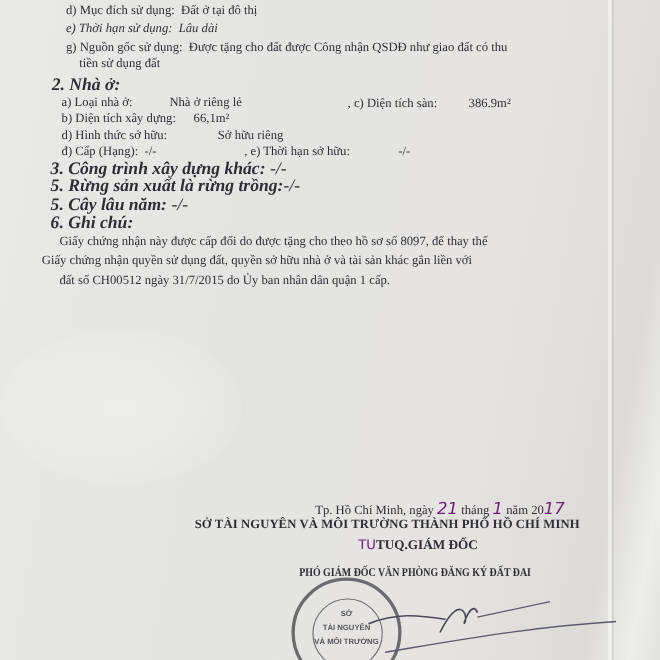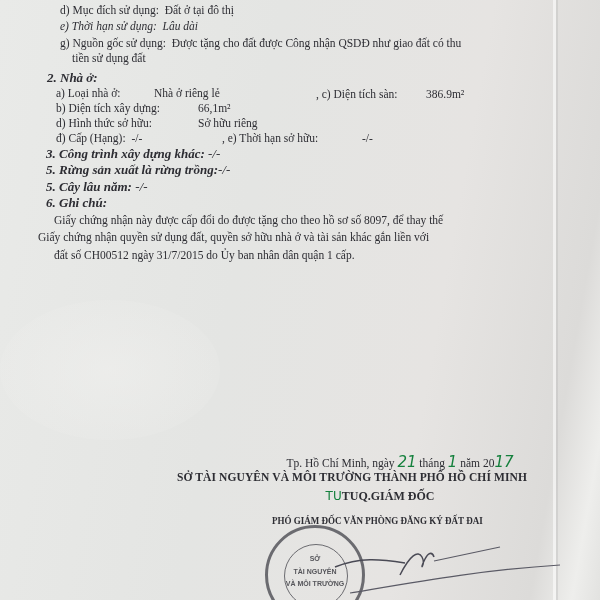--- a/index.html
+++ b/index.html
@@ -7,24 +7,24 @@
       width: 600px; height: 600px; overflow: hidden; position: relative;
       background: linear-gradient(100deg, #e9eae8 0%, #e4e5e3 40%, #e6e4e2 70%, #dcdbd9 90%, #eeeeec 96%, #e2e2e0 100%);
       font-family: "Liberation Serif", "DejaVu Serif", serif;
       color: #2d2d33;
     }
     .fold { position: absolute; top: 0; bottom: 0; left: 553px; width: 3px; background: rgba(255,255,255,0.55); }
     .fold2 { position: absolute; top: 0; bottom: 0; left: 556px; width: 2px; background: rgba(180,180,180,0.35); }
     .shade { position: absolute; left: 0; top: 300px; width: 220px; height: 140px; border-radius: 50%;
       background: radial-gradient(ellipse at center, rgba(240,240,238,0.6), rgba(230,230,228,0)); }
     .line { position: absolute; font-size: 11.5px; white-space: nowrap; line-height: 14px; }
-    .h { font-style: italic; font-weight: bold; font-size: 13px; }
+    .h { font-style: italic; font-weight: bold; font-size: 16px; }
     .lbl { display: inline-block; }
     .center { position: absolute; left: 200px; width: 400px; text-align: center; white-space: nowrap; }
-    .hand { font-family: "DejaVu Sans", sans-serif; font-style: italic; color: #15803d; font-size: 15px; }
+    .hand { font-family: "DejaVu Sans", sans-serif; font-style: italic; color: #701a75; font-size: 15px; }
     .dept { font-weight: bold; font-size: 11.5px; letter-spacing: 0.1px; }
     .role { font-weight: bold; font-size: 11px; }
     .sub { font-weight: bold; font-size: 9px; transform: scaleY(1.2); }
     .stamp { position: absolute; left: 265px; top: 525px; width: 100px; height: 100px; border-radius: 50%;
       border: 3px solid #6b6b70; box-sizing: border-box; }
     .stamp-inner { position: absolute; left: 16px; top: 16px; width: 62px; height: 62px; border-radius: 50%; border: 1.5px solid #6b6b70; }
     .stamp-text { position: absolute; left: 0; width: 100%; text-align: center; font-size: 7px; font-weight: bold; color: #55555a; font-family: "Liberation Sans", sans-serif; }
     .sig { position: absolute; }
   </style>
 </head>
@@ -49,21 +49,21 @@
   </div>
   <div class="line" style="left:72px; top:51px;">tiền sử dụng đất</div>
 </div>
 
 <div>
   <div class="line h" style="left:47px; top:71px;">2. Nhà ở:</div>
   <div class="line" style="left:56px; top:86px;">
     <span class="lbl" style="width:98px">a) Loại nhà ở:</span><span>Nhà ở riêng lẻ</span>
   </div>
   <div class="line" style="left:56px; top:101px;">
-    <span class="lbl" style="width:142px">b) Diện tích xây dựng:</span><span>66,1m²</span>
+    <span class="lbl" style="width:120px">b) Diện tích xây dựng:</span><span>66,1m²</span>
   </div>
   <div class="line" style="left:316px; top:87px;">
     <span class="lbl" style="width:110px">, c) Diện tích sàn:</span><span>386.9m²</span>
   </div>
   <div class="line" style="left:56px; top:116px;">
     <span class="lbl" style="width:142px">d) Hình thức sở hữu:</span><span>Sở hữu riêng</span>
   </div>
   <div class="line" style="left:56px; top:131px;">
     <span>đ) Cấp (Hạng):</span>&nbsp;&nbsp;<span>-/-</span>
   </div>

